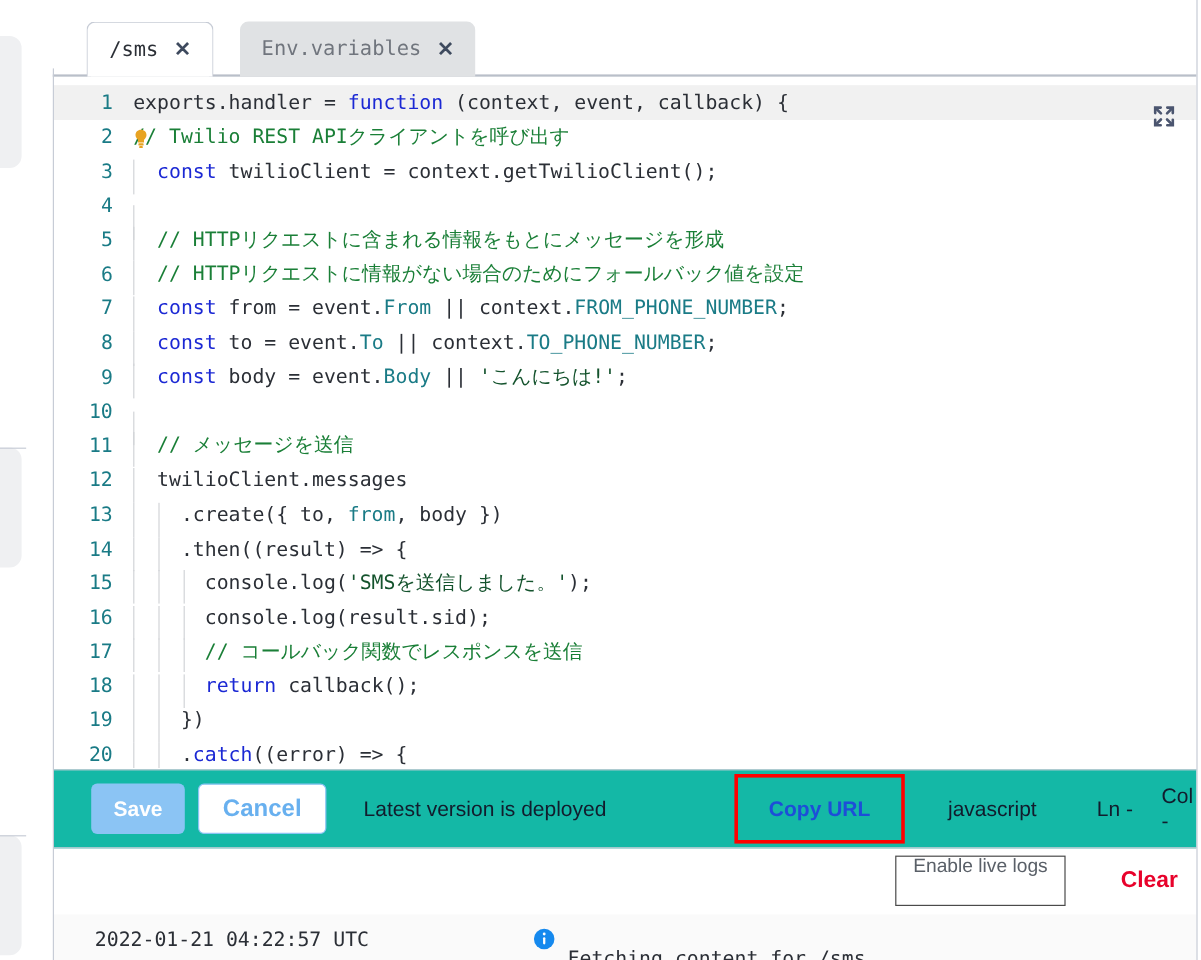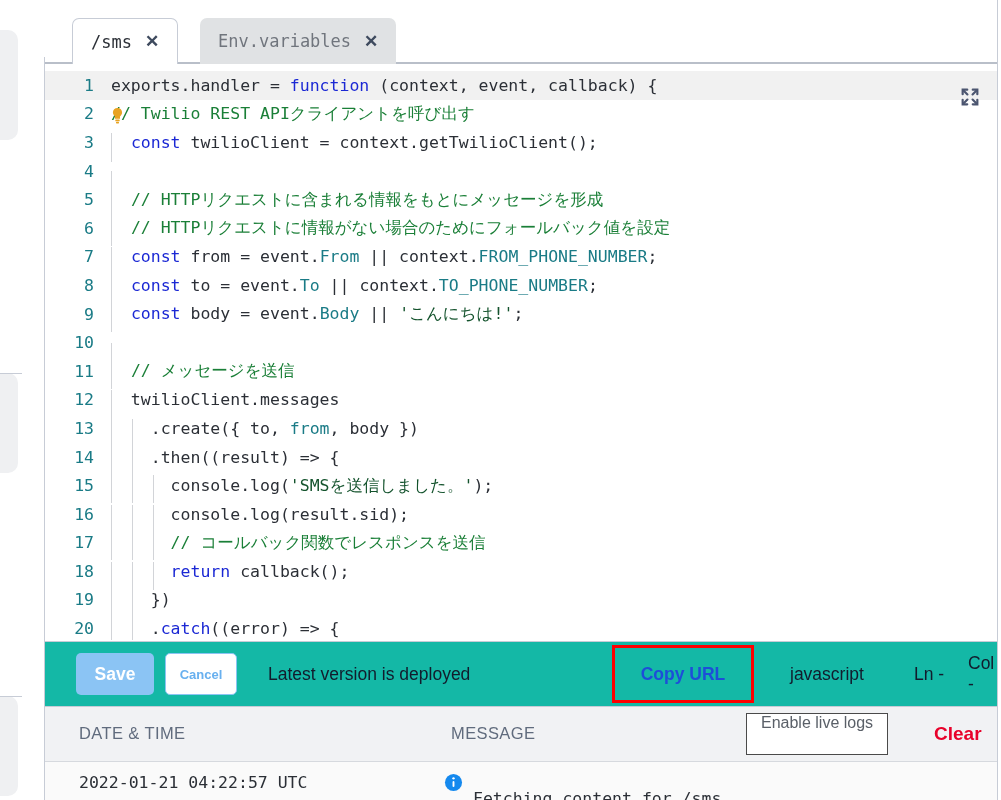--- a/index.html
+++ b/index.html
@@ -236,28 +236,28 @@
     border-radius: 5px;
     background: #8bc4f4;
     color: #ffffff;
     font-family: "Liberation Sans", sans-serif;
     font-size: 17.5px;
     font-weight: 700;
     cursor: pointer;
   }
   .btn-cancel {
     margin-left: 11px;
-    width: 72px;
+    width: 107px;
     height: 42px;
     border: 1px solid #8bc4f4;
     border-radius: 5px;
     background: #ffffff;
     color: #68b0ef;
     font-family: "Liberation Sans", sans-serif;
-    font-size: 13px;
+    font-size: 20px;
     font-weight: 700;
     cursor: pointer;
   }
   .deploy-status {
     margin-left: 31px;
     font-size: 17.5px;
     color: #121c2d;
   }
   .copy-url-wrap {
     position: absolute;
@@ -468,24 +468,20 @@
       <span class="deploy-status">Latest version is deployed</span>
       <span class="lang-label">javascript</span>
       <span class="ln-label">Ln -</span>
       <span class="col-label">Col -</span>
     </div>
 
     <div class="copy-url-wrap">
       <button class="copy-url">Copy URL</button>
     </div>
 
-    <div class="logs-header">
-      <span class="logs-col-date">DATE &amp; TIME</span>
-      <span class="logs-col-msg">MESSAGE</span>
-    </div>
 
     <div class="live-toggle">
       <span class="live-toggle-label">Enable live logs</span>
       <span class="live-toggle-knob"></span>
     </div>
 
     <button class="clear-btn">Clear</button>
 
     <div class="log-row">
       <span class="log-time">2022-01-21 04:22:57 UTC</span>

